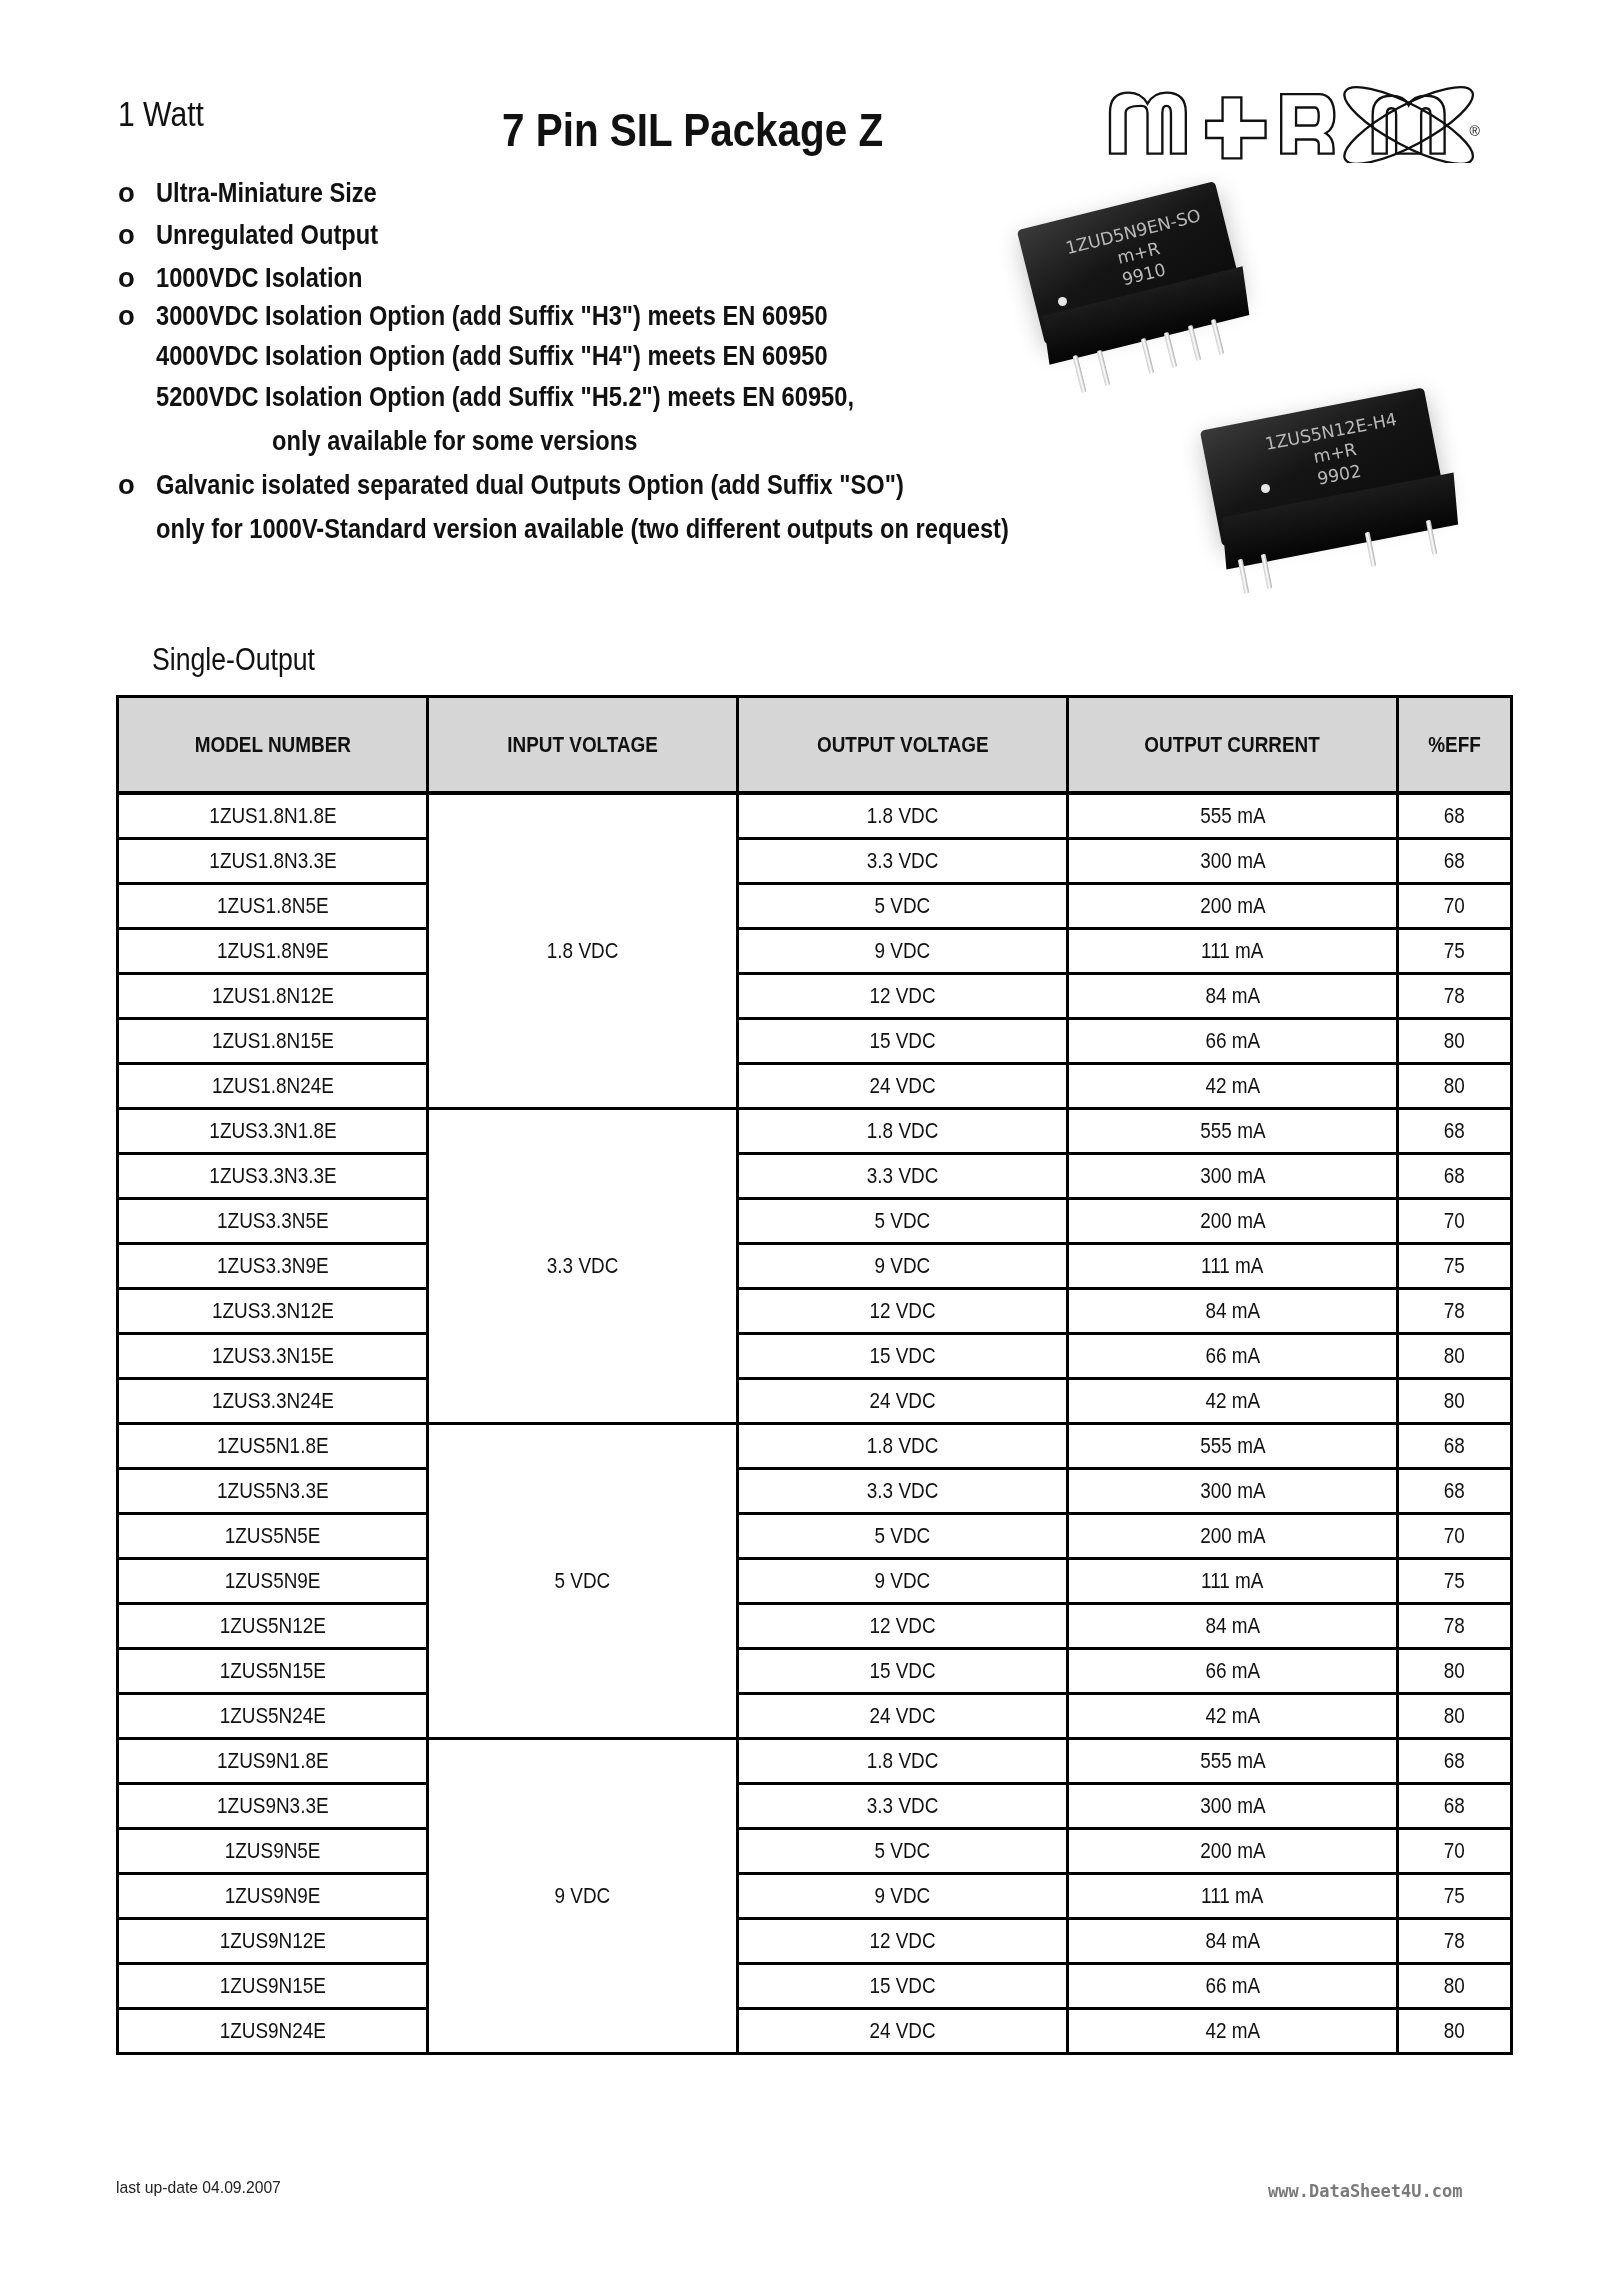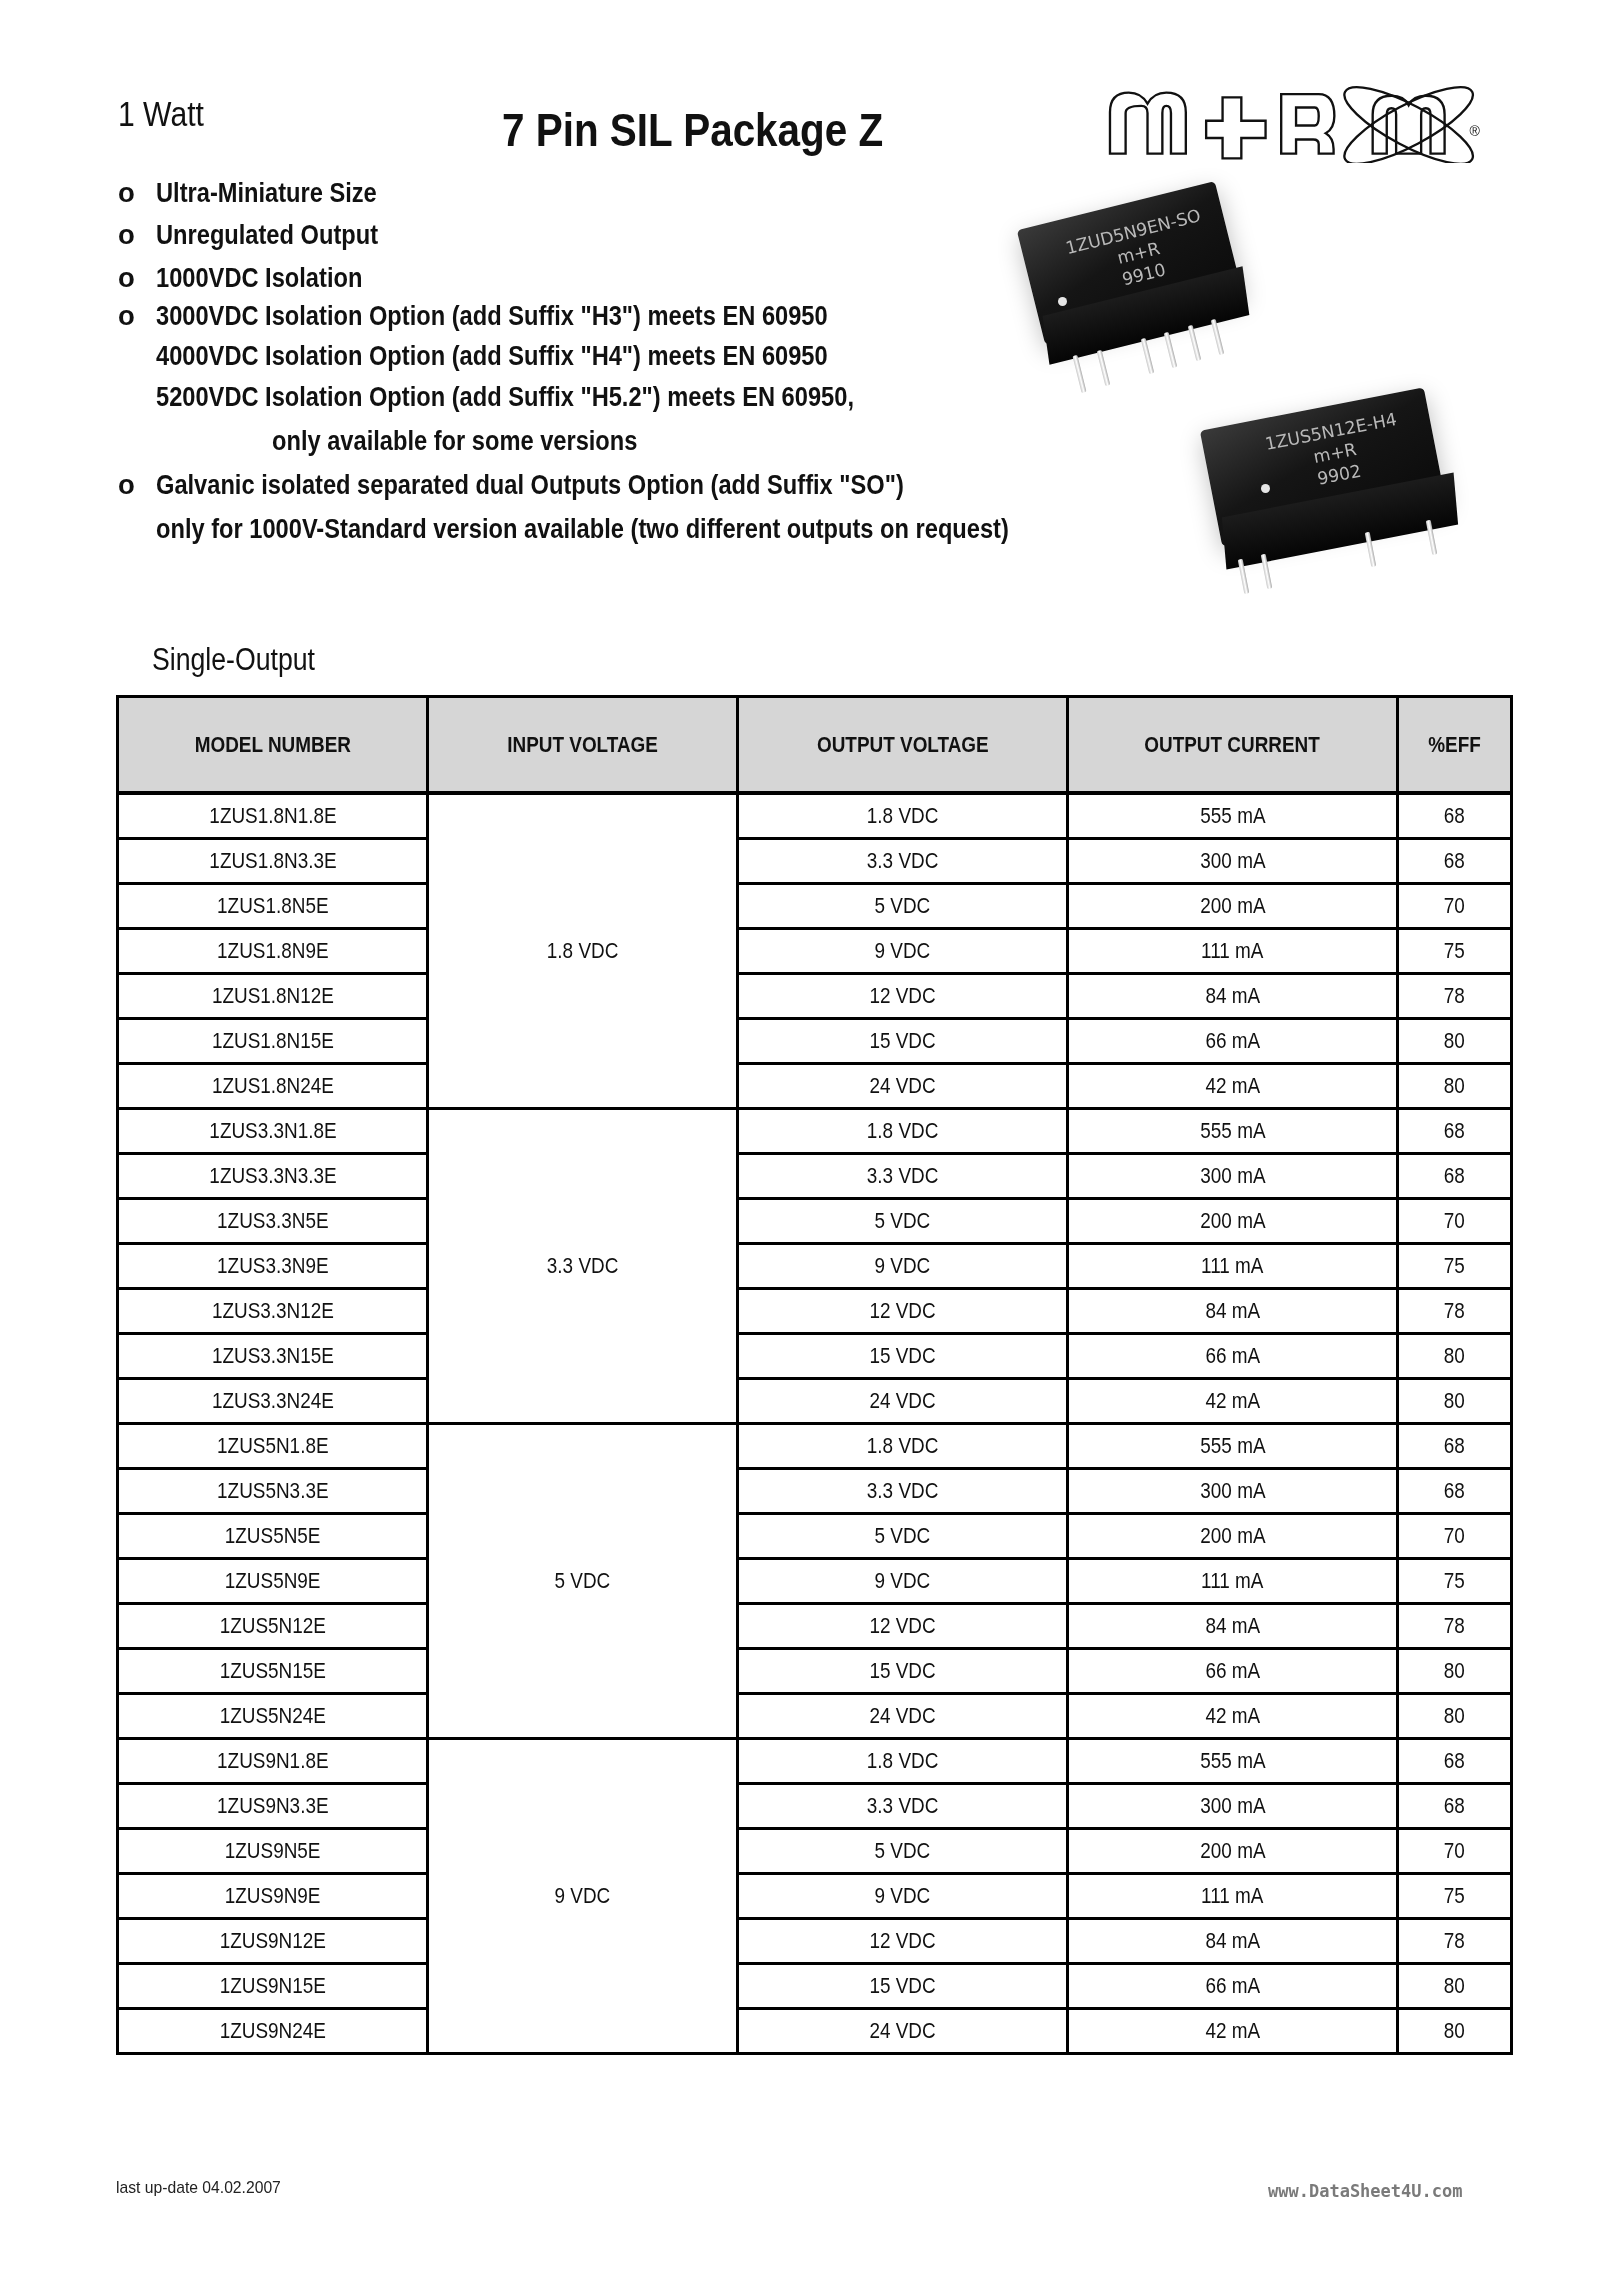--- a/index.html
+++ b/index.html
@@ -323,15 +323,15 @@
       </tr>
       <tr>
         <td><span class="cond-c">1ZUS9N24E</span></td>
         <td><span class="cond-c">24 VDC</span></td>
         <td><span class="cond-c">42 mA</span></td>
         <td><span class="cond-c">80</span></td>
       </tr>
     </tbody>
 </table>
 
-<div id="footer-date">last up-date 04.02.2007</div>
+<div id="footer-date">last up-date 04.09.2007</div>
 <div id="footer-site">www.DataSheet4U.com</div>
 
 
 </body></html>

